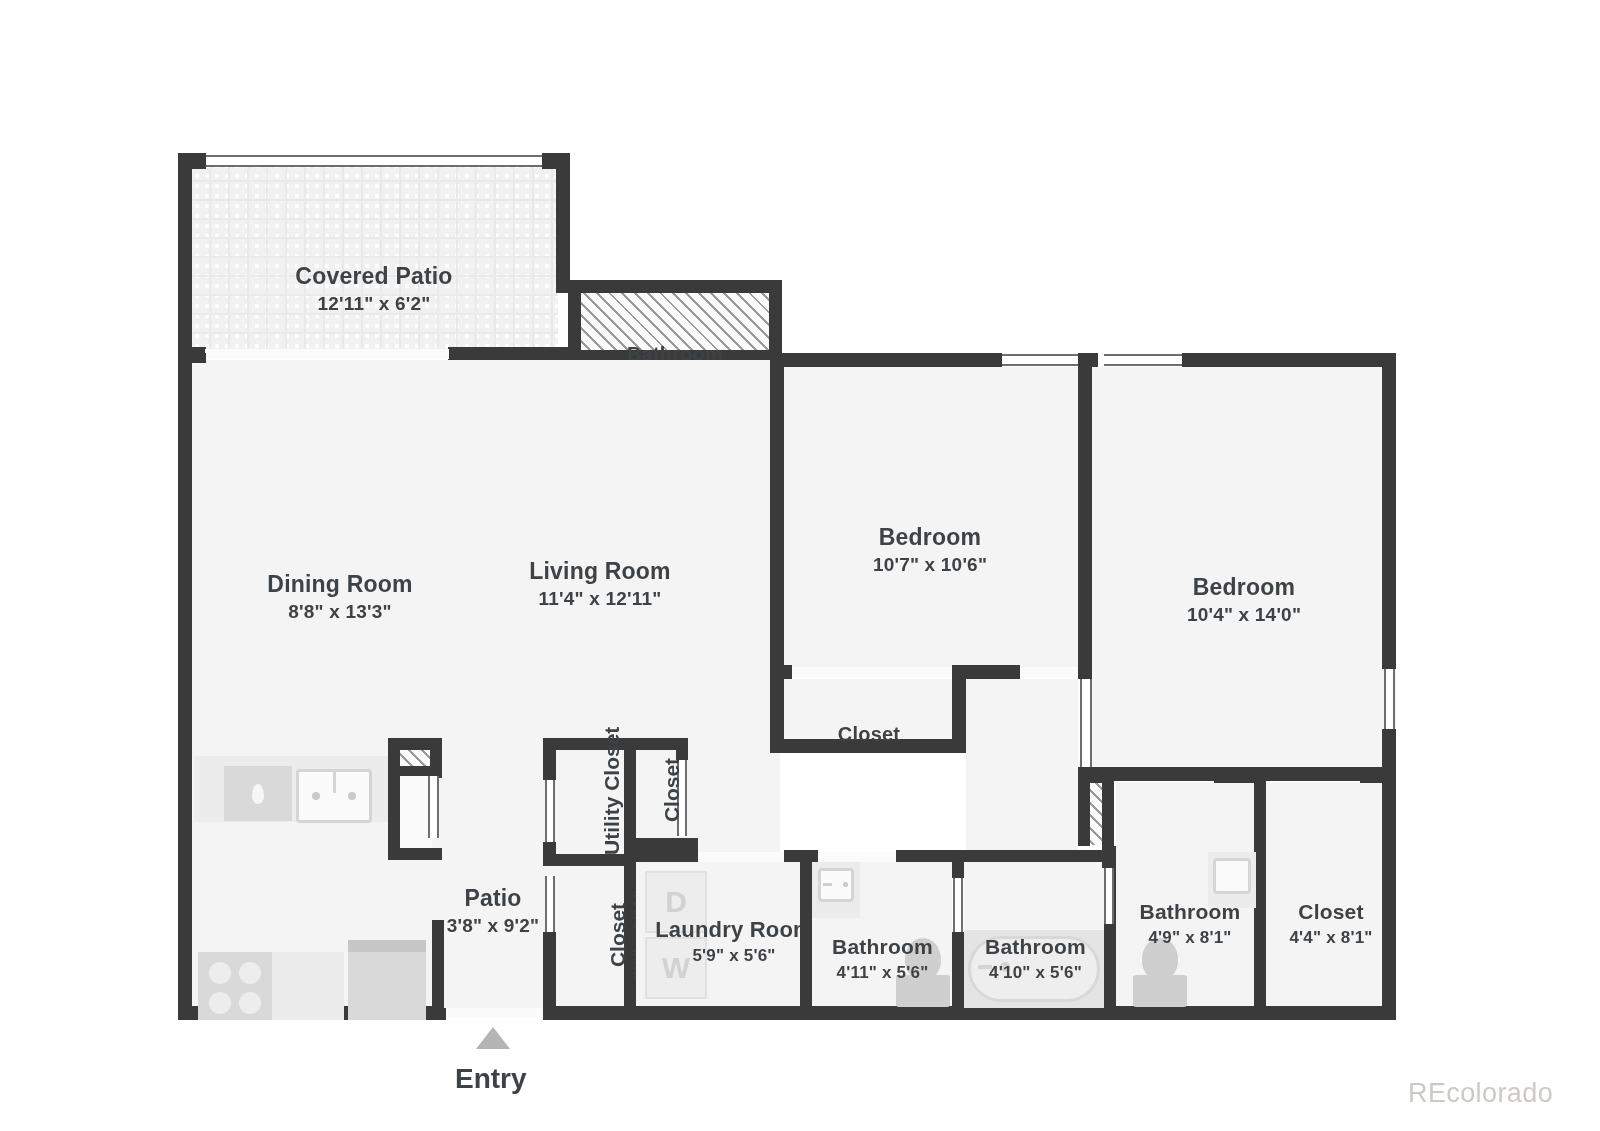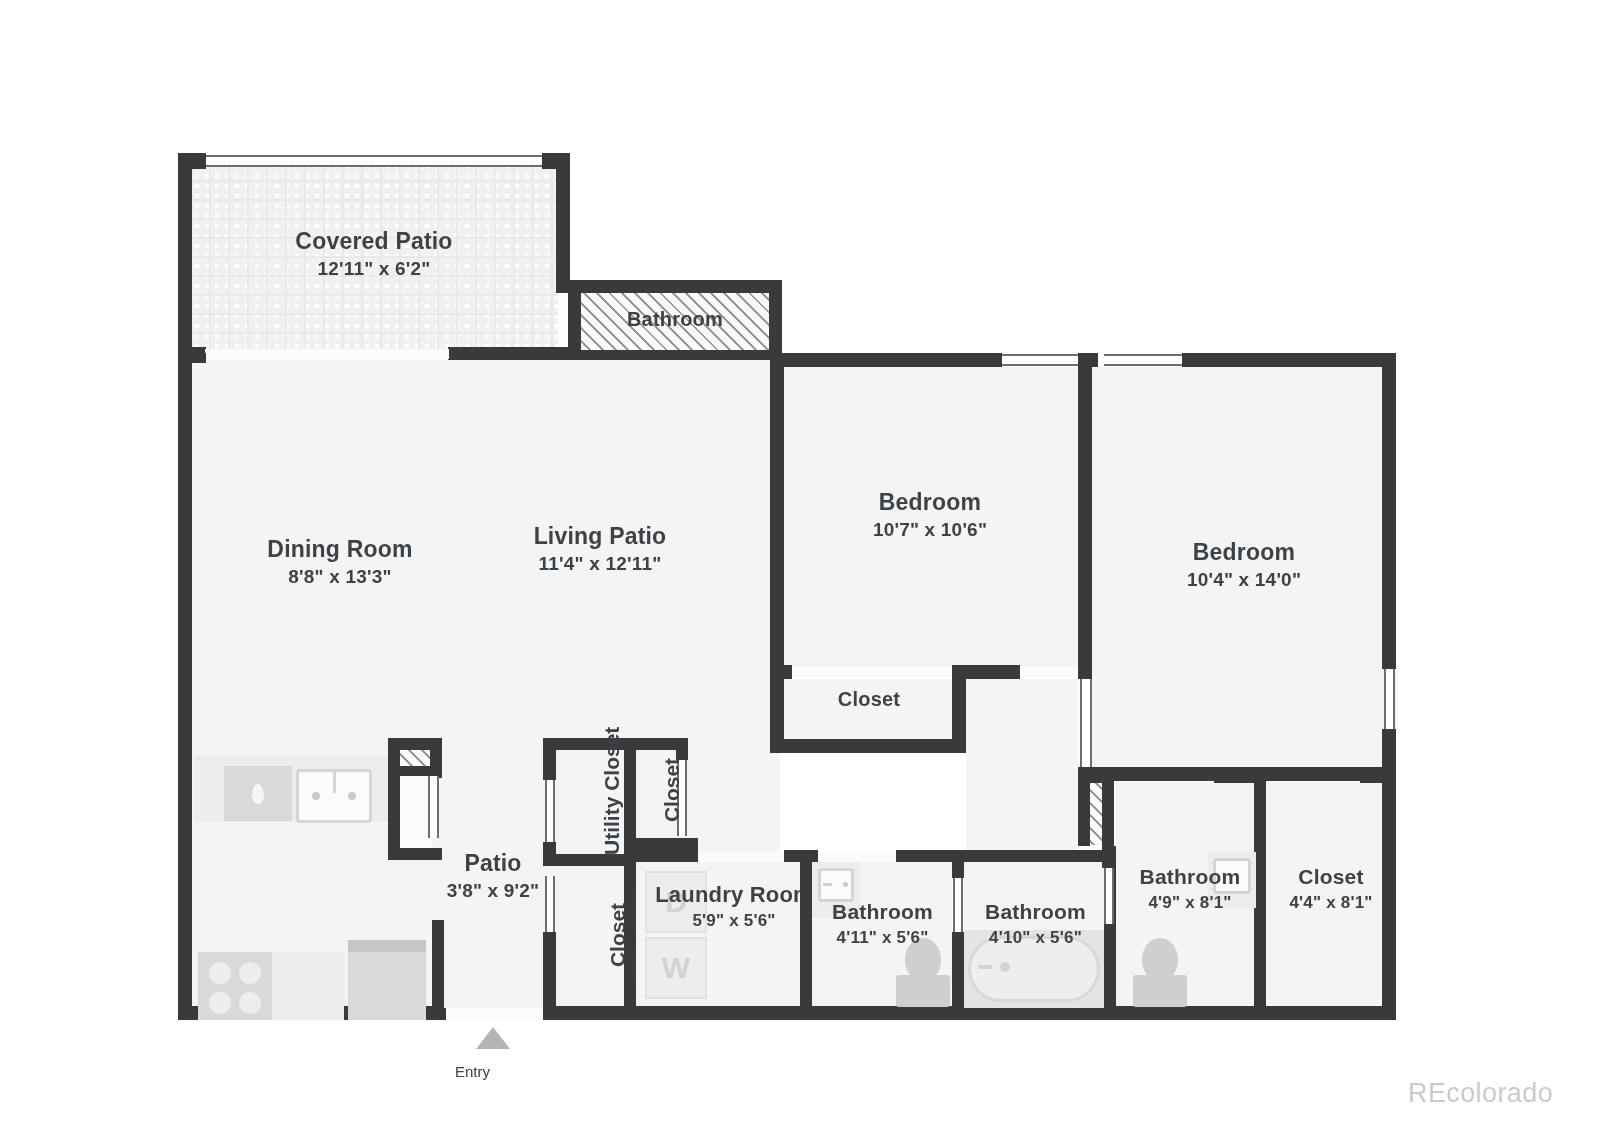--- a/index.html
+++ b/index.html
@@ -42,21 +42,21 @@
   }
   .label {
     position: absolute;
     text-align: center;
     color: #3d4247;
     font-weight: bold;
     letter-spacing: .2px;
     white-space: nowrap;
     line-height: 1.18;
   }
-  .label .nm { display: block; font-size: 23px; }
+  .label .nm { display: block; font-size: 23px; margin-top: 35px; }
   .label .dm { display: block; font-size: 19px; margin-top: 3px; }
   .label.sm .nm { font-size: 20px; }
   .label.sm .dm { font-size: 17px; }
   .label.xs .nm { font-size: 18px; }
   .label.xs .dm { font-size: 15px; }
   .vert {
     position: absolute;
     color: #3d4247;
     font-weight: bold;
     white-space: nowrap;
@@ -91,21 +91,21 @@
   .toilet-tank  { position: absolute; background: #cfcfcf; border-radius: 3px; }
   .tub          { position: absolute; background: #eeeeee; border: 3px solid #d8d8d8; border-radius: 40px; }
   .appl-box     { position: absolute; background: #ededed; border: 2px solid #e0e0e0; }
   .appl-letter  { position: absolute; color: #d2d2d2; font-size: 30px; font-weight: bold;
                   display: flex; align-items: center; justify-content: center; }
   .burner       { position: absolute; background: #ededed; border-radius: 50%; }
   .entry-arrow  { position: absolute; width: 0; height: 0;
                   border-left: 17px solid transparent;
                   border-right: 17px solid transparent;
                   border-bottom: 22px solid #b4b4b4; }
-  .entry-text   { position: absolute; font-size: 15px; font-weight: normal; color: #3d4247; }
+  .entry-text   { position: absolute; font-size: 28px; font-weight: bold; color: #3d4247; }
   .watermark    { position: absolute; font-size: 27px; color: #cfc9c5; letter-spacing: .4px; }
 </style>
 </head>
 <body>
 
 <div id="stage">
 
   <div class="tile" style="left:190px; top:165px; width:368px; height:188px;"></div>
 
   <div class="win" style="left:205px; top:155px; width:338px; height:12px;"></div>
@@ -134,21 +134,21 @@
   <div class="room" style="left:192px; top:360px; width:588px; height:658px;"></div>
 
   <div class="wall" style="left:178px; top:353px; width:14px; height:665px;"></div>
   <div class="wall" style="left:178px; top:1006px; width:268px; height:14px;"></div>
   <div class="wall" style="left:192px; top:353px; width:14px; height:10px;"></div>
   <div class="label" style="left:200px; top:536px; width:280px;">
     <span class="nm">Dining Room</span>
     <span class="dm">8'8" x 13'3"</span>
   </div>
   <div class="label" style="left:470px; top:523px; width:260px;">
-    <span class="nm">Living Patio</span>
+    <span class="nm">Living Room</span>
     <span class="dm">11'4" x 12'11"</span>
   </div>
 
   <div class="wall" style="left:782px; top:353px; width:208px; height:14px;"></div>
   <div class="win" style="left:1000px; top:354px; width:80px; height:12px;"></div>
   <div class="wall" style="left:1080px; top:353px; width:18px; height:14px;"></div>
   <div class="win" style="left:1104px; top:354px; width:78px; height:12px;"></div>
   <div class="wall" style="left:1182px; top:353px; width:214px; height:14px;"></div>
   <div class="wall" style="left:990px; top:353px; width:12px; height:14px;"></div>
 

